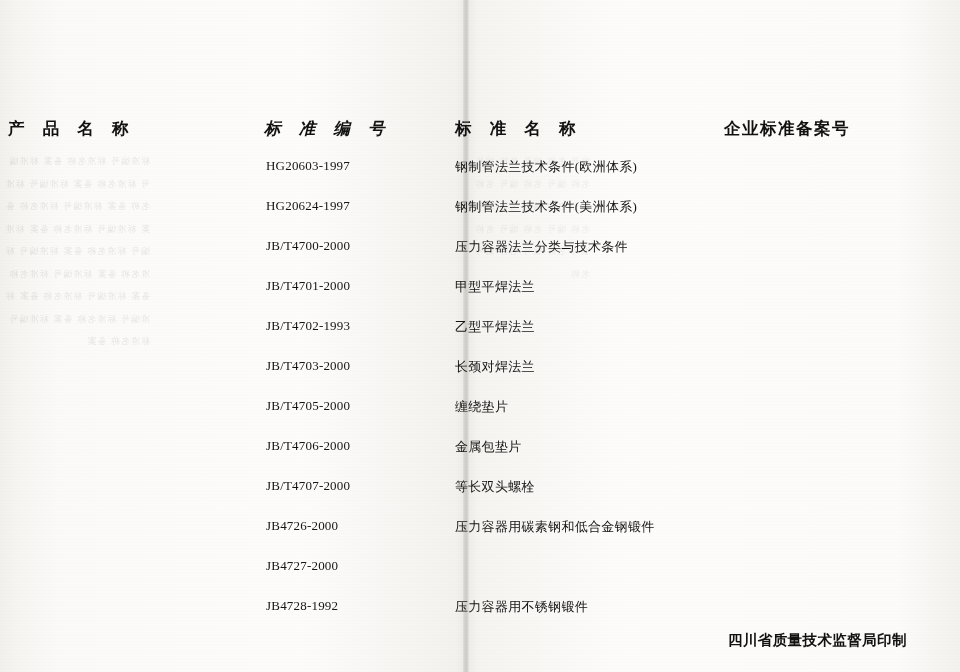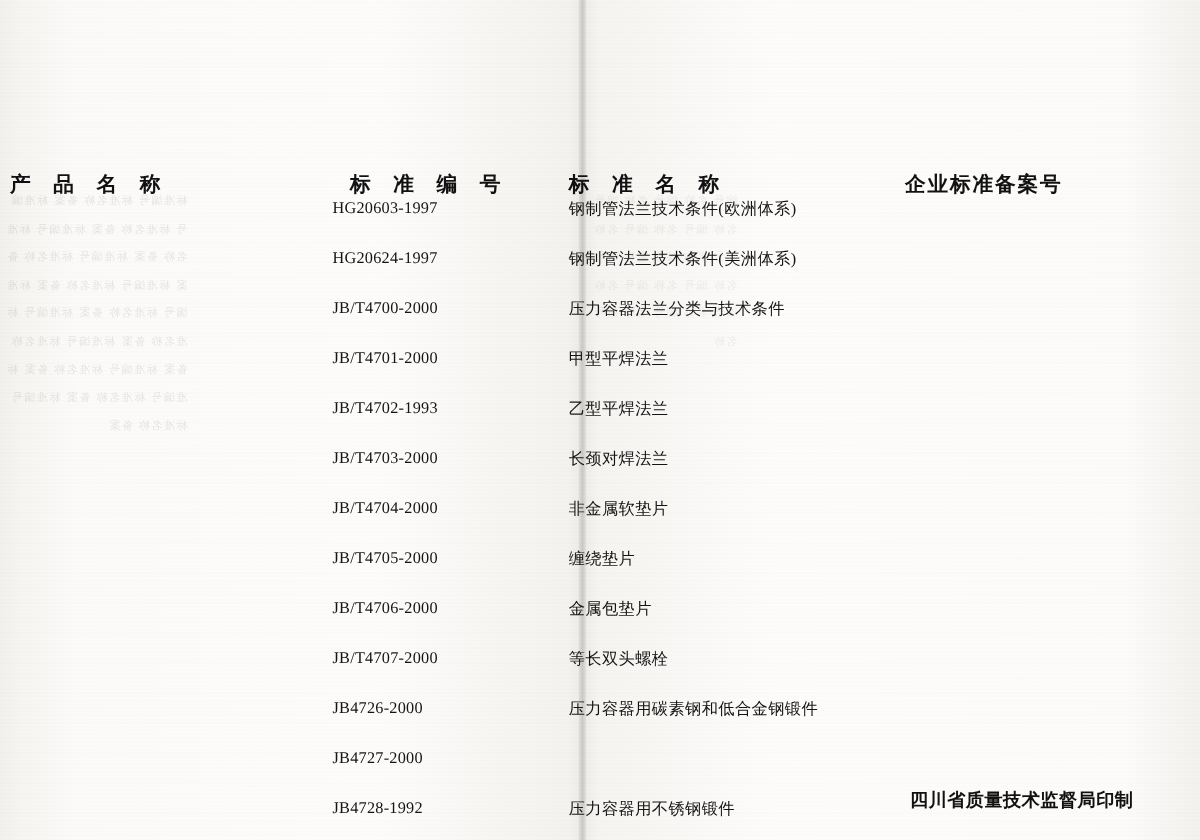--- a/index.html
+++ b/index.html
@@ -92,25 +92,24 @@
     width: 960px;
     height: 28px;
   }
   .hdr {
     position: absolute;
     font-size: 16.5px;
     font-weight: 700;
     color: #111;
     white-space: nowrap;
     letter-spacing: 0.5px;
-    margin-top: 19px;
   }
   .hdr.spaced { letter-spacing: 7px; }
   .hdr-product { left: 8px; }
-  .hdr-code    { left: 280px; }
+  .hdr-code    { left: 264px; font-style: italic; }
   .hdr-name    { left: 455px; }
   .hdr-filing  { left: 724px; letter-spacing: 1.5px; }
 
   
   .rows {
     position: absolute;
     top: 156px;
     left: 0;
     width: 960px;
   }
@@ -205,26 +204,20 @@
       <div class="cell cell-filing"></div>
     </div>
 
     <div class="row">
       <div class="cell cell-product"></div>
       <div class="cell cell-code">JB/T4703-2000</div>
       <div class="cell cell-name">长颈对焊法兰</div>
       <div class="cell cell-filing"></div>
     </div>
 
-    <div class="row">
-      <div class="cell cell-product"></div>
-      <div class="cell cell-code">JB/T4704-2000</div>
-      <div class="cell cell-name">非金属软垫片</div>
-      <div class="cell cell-filing"></div>
-    </div>
 
     <div class="row">
       <div class="cell cell-product"></div>
       <div class="cell cell-code">JB/T4705-2000</div>
       <div class="cell cell-name">缠绕垫片</div>
       <div class="cell cell-filing"></div>
     </div>
 
     <div class="row">
       <div class="cell cell-product"></div>

